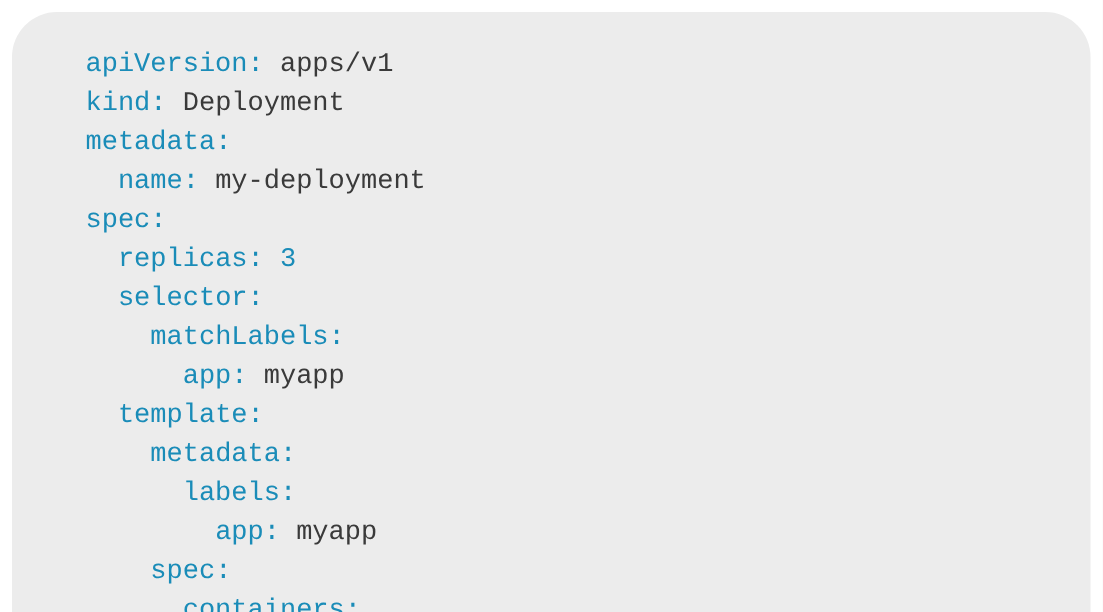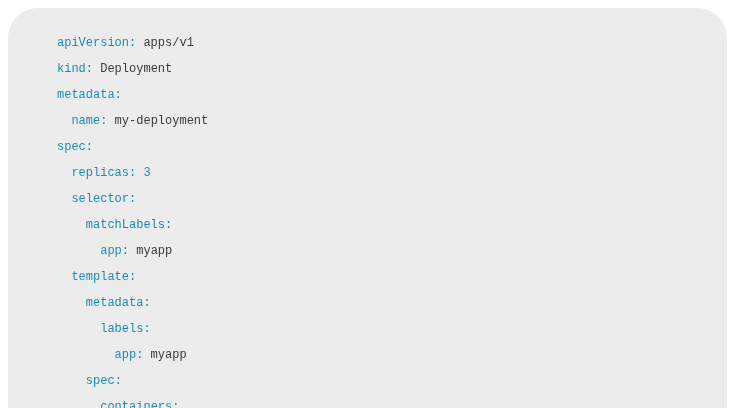--- a/index.html
+++ b/index.html
@@ -44,21 +44,21 @@
     line-height: 26px;
     color: #3a3a3a;
     white-space: pre;
   }
 
   .code-line {
     height: 26px;
     line-height: 26px;
     padding-left: 49px;
     white-space: pre;
-    font-size: 12px;
+    font-size: 18px;
   }
 
   
   .tok-key    { color: #1a8cb8; }
   .tok-punct  { color: #1a8cb8; }
   .tok-num    { color: #1a8cb8; }
   .tok-val    { color: #3a3a3a; }
   .tok-indent { color: transparent; }
 </style>
 </head>

